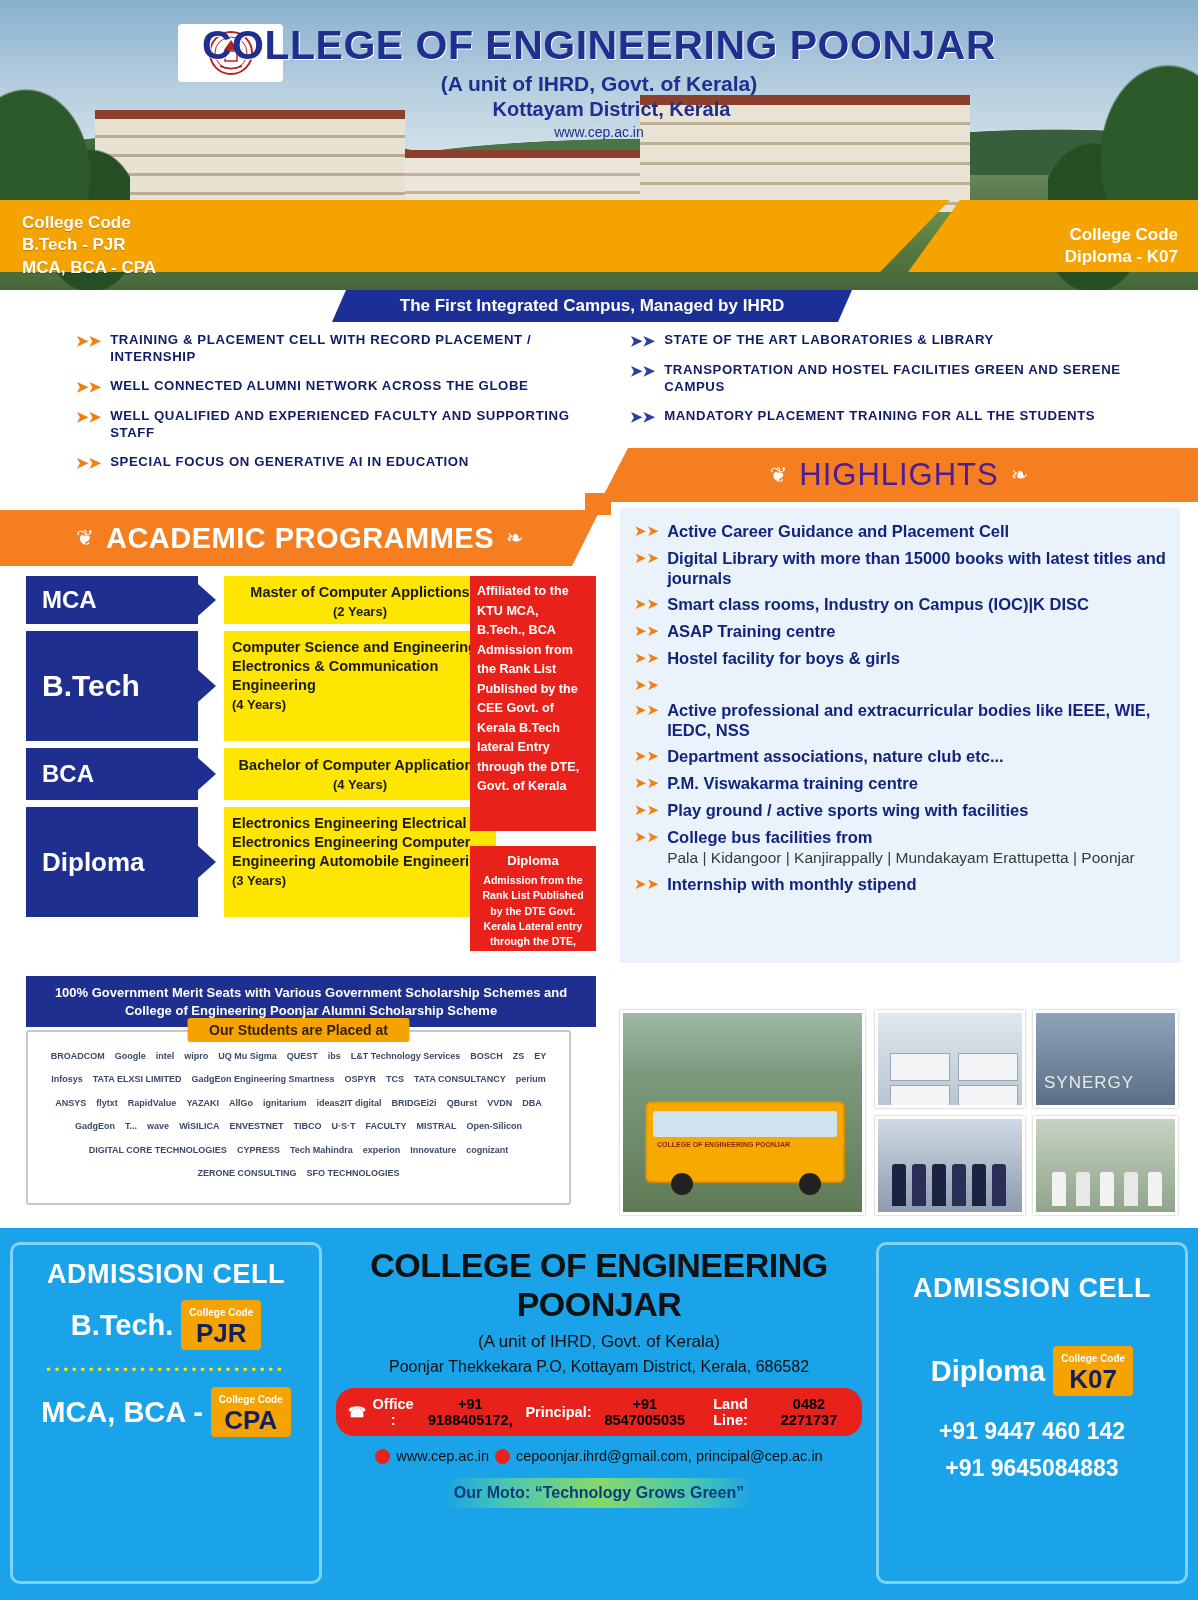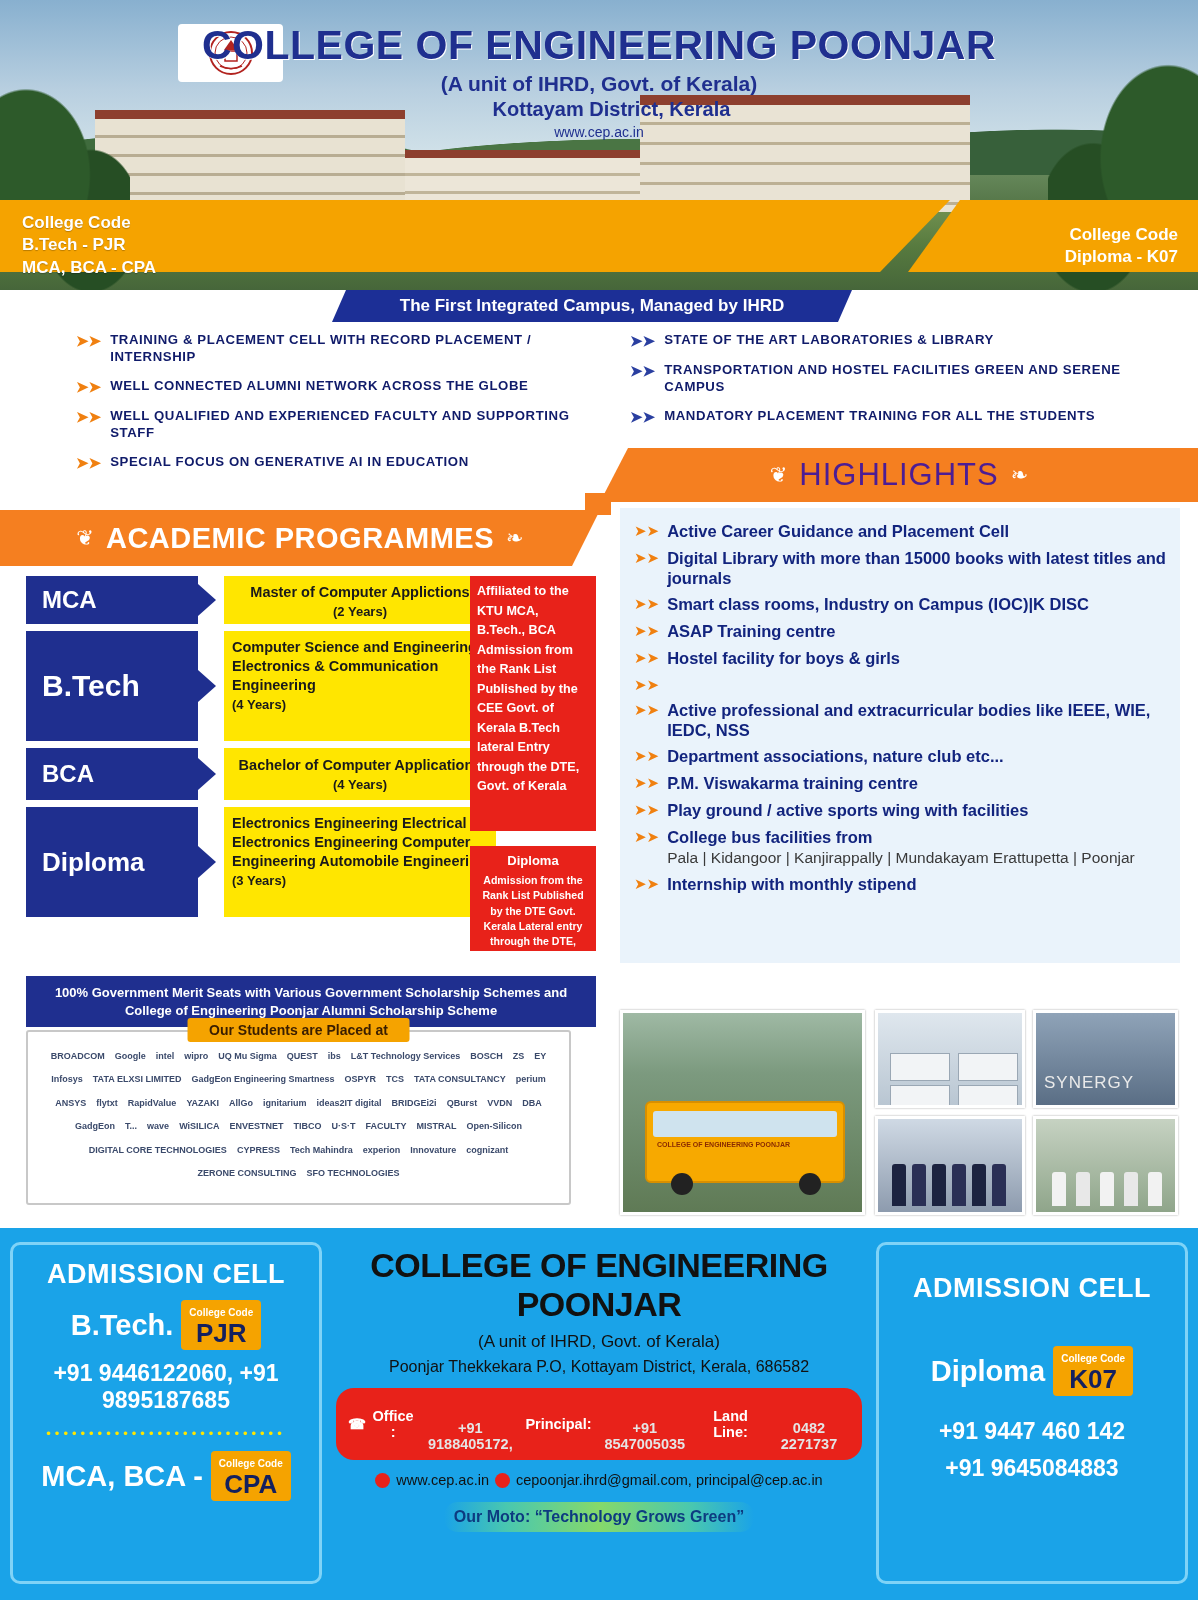--- a/index.html
+++ b/index.html
@@ -233,21 +233,21 @@
 
   .foot-center { position:absolute; left:336px; top:18px; width:526px; text-align:center; }
   .fc-title { color:#111; font-size:34px; font-weight:bold; letter-spacing:-0.5px; }
   .fc-sub1 { color:#111; font-size:17px; margin-top:8px; }
   .fc-sub2 { color:#111; font-size:16px; margin-top:6px; }
   .fc-contact {
     margin-top:12px; background:#e8221a; border-radius:18px; color:#fff;
     font-size:14.5px; font-weight:bold; padding:8px 12px; display:flex;
     align-items:center; justify-content:center; gap:5px; flex-wrap:nowrap;
   }
-  .fc-contact .num { color:#e5e5e5;margin-top:24px; }
+  .fc-contact .num { color:#000000; }
   .fc-mail { margin-top:12px; color:#111; font-size:14.5px; display:flex; align-items:center; justify-content:center; gap:6px; flex-wrap:wrap; }
   .circ-ic { width:15px; height:15px; border-radius:50%; background:#e8221a; display:inline-block; }
   .fc-moto {
     margin-top:14px; color:#0d3b80; font-size:16px; font-weight:bold;
     background:linear-gradient(90deg, rgba(26,163,232,0) 0%, #49c7b0 20%, #86d96a 50%, #49c7b0 80%, rgba(26,163,232,0) 100%);
     border-radius:14px; padding:6px 10px; display:inline-block;
   }
 </style>
 </head>
 <body>
@@ -531,21 +531,20 @@
 
   <div class="adm-card adm-left">
     <div class="adm-title">ADMISSION CELL</div>
     <div class="adm-row">
       <span class="adm-label">B.Tech.</span>
       <span class="code-chip">
         <span class="cc-top">College Code</span><br>
         <span class="cc-val">PJR</span>
       </span>
     </div>
-    <div class="adm-phone">+91 9446122060, +91 9895187685</div>
     <div class="dots">••••••••••••••••••••••••••••</div>
     <div class="adm-row">
       <span class="adm-label">MCA, BCA -</span>
       <span class="code-chip">
         <span class="cc-top">College Code</span><br>
         <span class="cc-val">CPA</span>
       </span>
     </div>
   </div>
 

